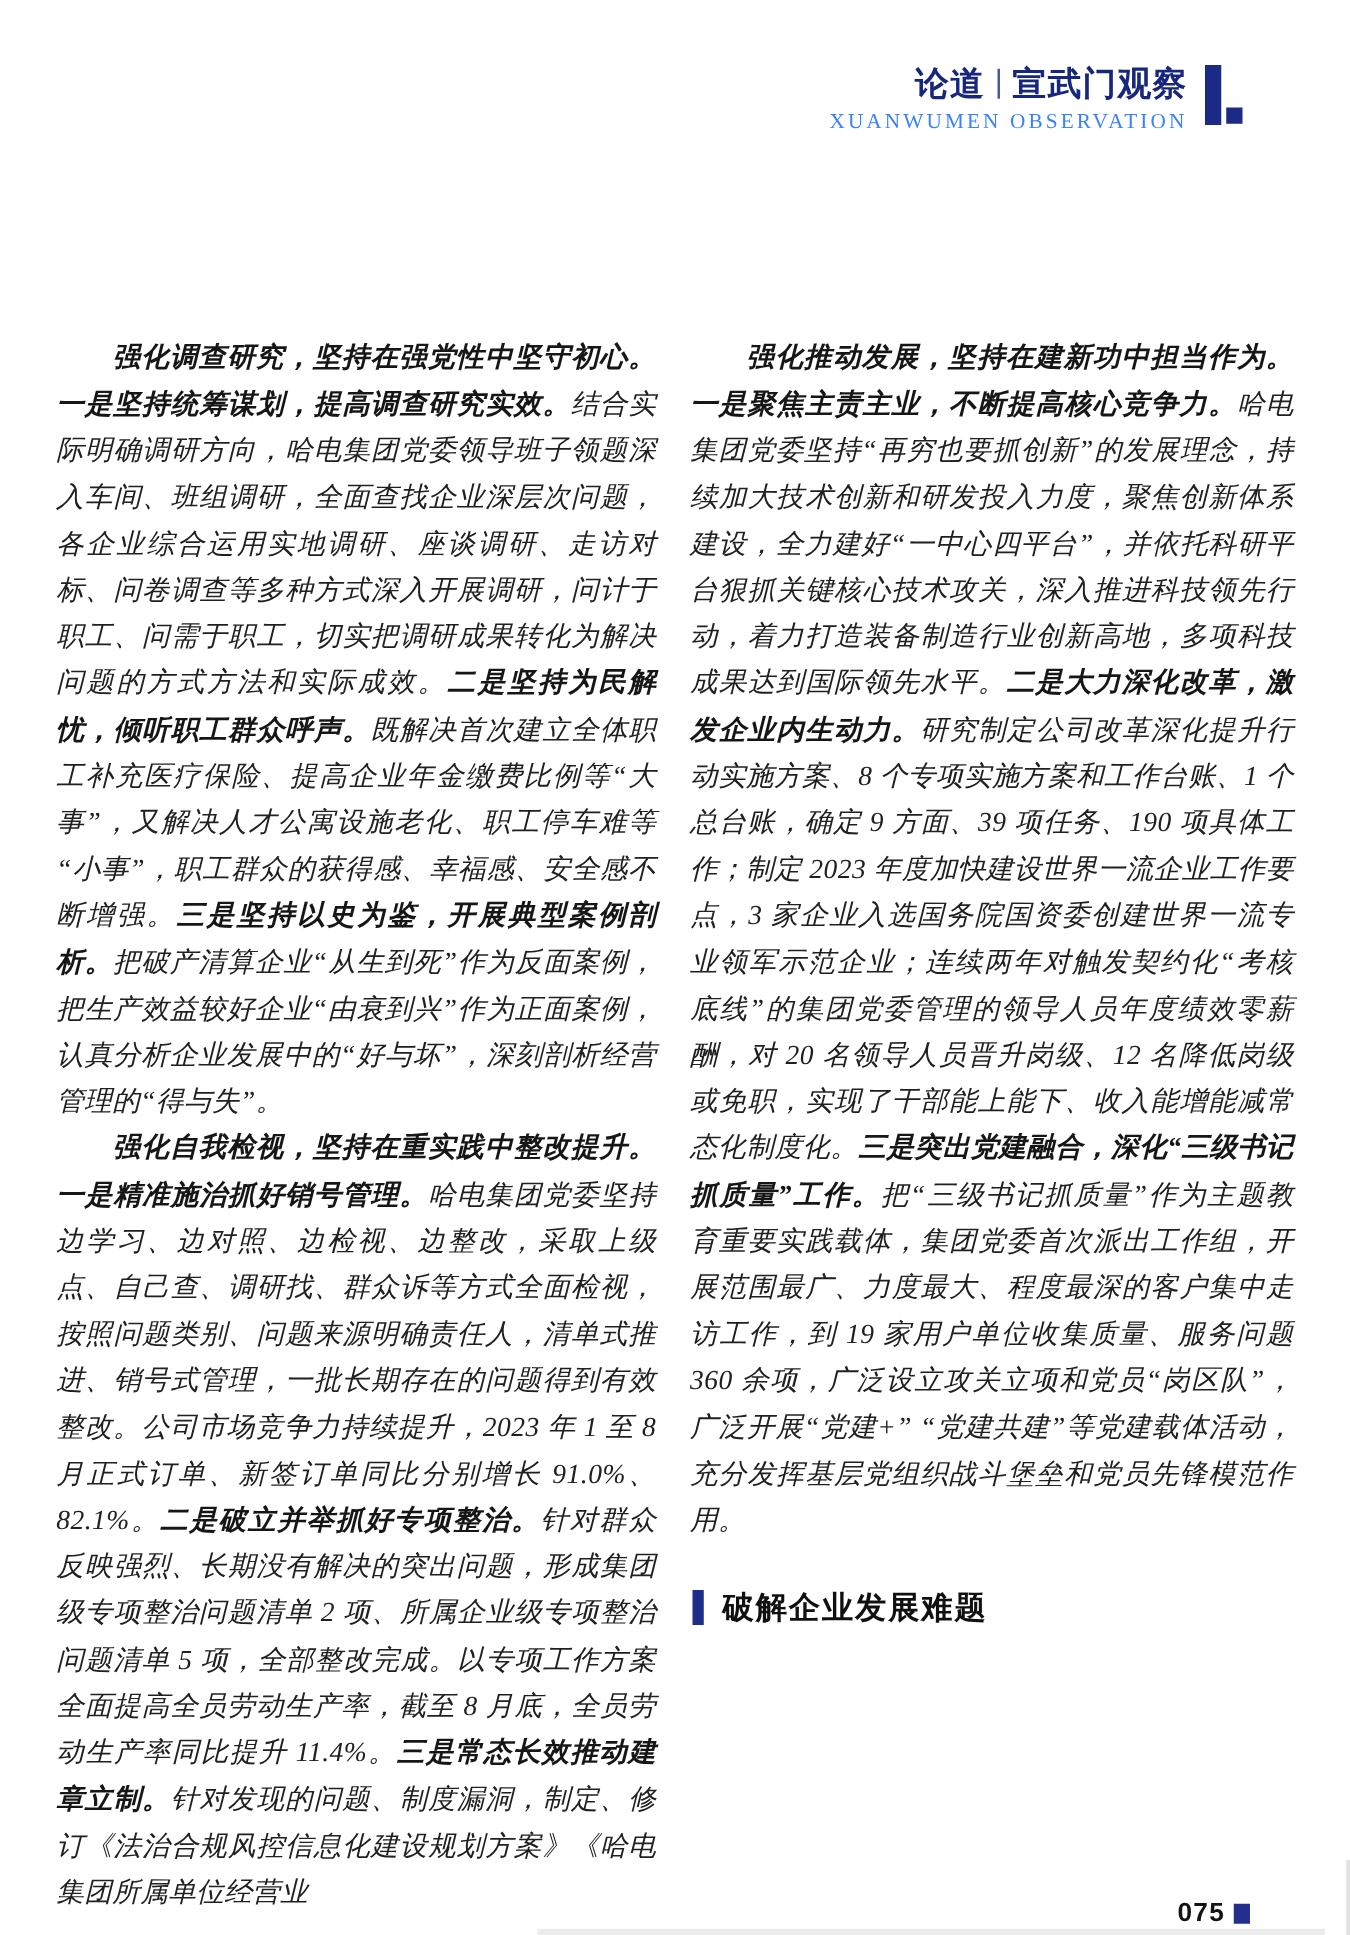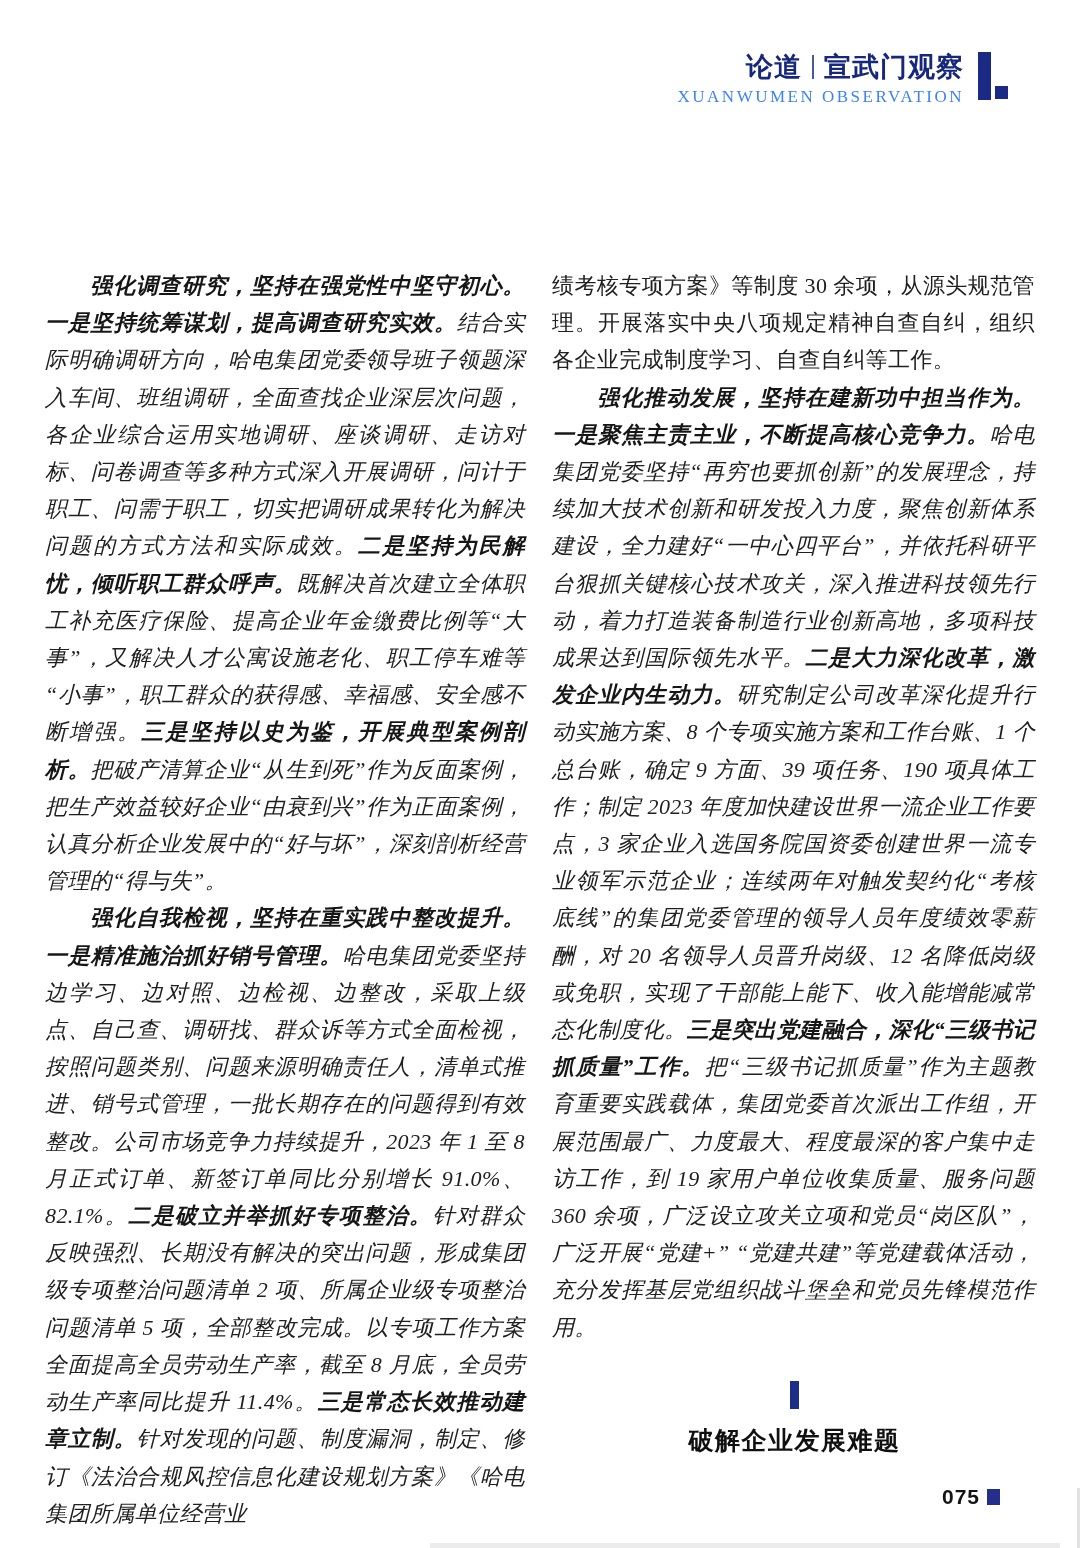--- a/index.html
+++ b/index.html
@@ -2,21 +2,21 @@
 <html lang="zh"><head>
 <meta charset="utf-8">
 <style>
   html,body{margin:0;padding:0;background:#9a9a9a;}
   .page{
     position:relative;width:1080px;height:1548px;margin:0 auto;
     background:#ffffff;overflow:hidden;
     font-family:"Liberation Serif","DejaVu Serif",serif;color:#202020;
   }
   
-  .header{position:absolute;top:50px;right:72px;display:flex;align-items:flex-start;gap:14px;}
+  .header{position:absolute;top:50px;right:86px;display:flex;align-items:flex-start;gap:14px;}
   .header-text{text-align:right;}
   .title-zh{
     font-size:27px;font-weight:700;color:#16277c;letter-spacing:1px;
     line-height:34px;white-space:nowrap;
   }
   .title-zh .divider{
     display:inline-block;width:2px;height:24px;background:#4a5aa0;
     margin:0 10px;vertical-align:-3px;
   }
   .title-en{
@@ -32,28 +32,28 @@
   .colr{width:483px;}
   p.para{
     margin:0;text-align:justify;
     font-size:22px;line-height:37.2px;letter-spacing:0.4px;
     word-break:normal;
   }
   p.para.indent{text-indent:2.05em;font-style:italic;}
   .seg{color:#202020;}
   .seg.bold{font-weight:700;color:#161616;}
   
-  .sec-heading{display:flex;align-items:center;gap:15px;margin:35px 0 41px 2px;flex-direction:column;}
+  .sec-heading{display:flex;align-items:center;gap:15px;margin:35px 0 41px 2px;}
   .sec-heading .bar{width:9px;height:28px;background:#1c2e87;flex:0 0 auto;}
   .sec-heading-text{
     font-size:25px;font-weight:700;color:#101010;letter-spacing:1.5px;
     font-family:"Liberation Serif","DejaVu Serif",serif;
   }
   
-  .footer{position:absolute;left:942px;top:1485px;display:flex;align-items:center;gap:7px;}
+  .footer{position:absolute;left:942px;top:1519px;display:flex;align-items:center;gap:7px;}
   .page-num{
     font-family:"Liberation Sans","DejaVu Sans",sans-serif;
     font-weight:700;font-size:21px;color:#141414;letter-spacing:1px;
   }
   .page-square{width:13px;height:16px;background:#252e8c;display:inline-block;}
   
   .artifact-bottom{position:absolute;left:430px;bottom:0;width:630px;height:5px;background:#dcdcdc;opacity:.55;}
   .artifact-right{position:absolute;right:0;bottom:0;width:3px;height:60px;background:#cfcfcf;opacity:.6;}
 </style>
 </head>
@@ -75,21 +75,20 @@
   </header>
 
   <main class="columns">
     <section class="col">
         <p class="para indent"><span class="seg bold">强化调查研究，坚持在强党性中坚守初心。一是坚持统筹谋划，提高调查研究实效。</span><span class="seg">结合实际明确调研方向，哈电集团党委领导班子领题深入车间、班组调研，全面查找企业深层次问题，各企业综合运用实地调研、座谈调研、走访对标、问卷调查等多种方式深入开展调研，问计于职工、问需于职工，切实把调研成果转化为解决问题的方式方法和实际成效。</span><span class="seg bold">二是坚持为民解忧，倾听职工群众呼声。</span><span class="seg">既解决首次建立全体职工补充医疗保险、提高企业年金缴费比例等“大事”，又解决人才公寓设施老化、职工停车难等“小事”，职工群众的获得感、幸福感、安全感不断增强。</span><span class="seg bold">三是坚持以史为鉴，开展典型案例剖析。</span><span class="seg">把破产清算企业“从生到死”作为反面案例，把生产效益较好企业“由衰到兴”作为正面案例，认真分析企业发展中的“好与坏”，深刻剖析经营管理的“得与失”。</span></p>
         <p class="para indent"><span class="seg bold">强化自我检视，坚持在重实践中整改提升。一是精准施治抓好销号管理。</span><span class="seg">哈电集团党委坚持边学习、边对照、边检视、边整改，采取上级点、自己查、调研找、群众诉等方式全面检视，按照问题类别、问题来源明确责任人，清单式推进、销号式管理，一批长期存在的问题得到有效整改。公司市场竞争力持续提升，2023 年 1 至 8 月正式订单、新签订单同比分别增长 91.0%、82.1%。</span><span class="seg bold">二是破立并举抓好专项整治。</span><span class="seg">针对群众反映强烈、长期没有解决的突出问题，形成集团级专项整治问题清单 2 项、所属企业级专项整治问题清单 5 项，全部整改完成。以专项工作方案全面提高全员劳动生产率，截至 8 月底，全员劳动生产率同比提升 11.4%。</span><span class="seg bold">三是常态长效推动建章立制。</span><span class="seg">针对发现的问题、制度漏洞，制定、修订《法治合规风控信息化建设规划方案》《哈电集团所属单位经营业</span></p>
       </section>
 
     <section class="col colr">
       <div>
-          <p class="para"><span class="seg">绩考核专项方案》等制度 30 余项，从源头规范管理。开展落实中央八项规定精神自查自纠，组织各企业完成制度学习、自查自纠等工作。</span></p>
           <p class="para indent"><span class="seg bold">强化推动发展，坚持在建新功中担当作为。一是聚焦主责主业，不断提高核心竞争力。</span><span class="seg">哈电集团党委坚持“再穷也要抓创新”的发展理念，持续加大技术创新和研发投入力度，聚焦创新体系建设，全力建好“一中心四平台”，并依托科研平台狠抓关键核心技术攻关，深入推进科技领先行动，着力打造装备制造行业创新高地，多项科技成果达到国际领先水平。</span><span class="seg bold">二是大力深化改革，激发企业内生动力。</span><span class="seg">研究制定公司改革深化提升行动实施方案、8 个专项实施方案和工作台账、1 个总台账，确定 9 方面、39 项任务、190 项具体工作；制定 2023 年度加快建设世界一流企业工作要点，3 家企业入选国务院国资委创建世界一流专业领军示范企业；连续两年对触发契约化“考核底线”的集团党委管理的领导人员年度绩效零薪酬，对 20 名领导人员晋升岗级、12 名降低岗级或免职，实现了干部能上能下、收入能增能减常态化制度化。</span><span class="seg bold">三是突出党建融合，深化“三级书记抓质量”工作。</span><span class="seg">把“三级书记抓质量”作为主题教育重要实践载体，集团党委首次派出工作组，开展范围最广、力度最大、程度最深的客户集中走访工作，到 19 家用户单位收集质量、服务问题 360 余项，广泛设立攻关立项和党员“岗区队”，广泛开展“党建+” “党建共建”等党建载体活动，充分发挥基层党组织战斗堡垒和党员先锋模范作用。</span></p>
         </div>
 
       <div class="sec-heading">
         <span class="bar"></span>
         <span class="sec-heading-text">破解企业发展难题</span>
       </div>
 
     </section>
   </main>

